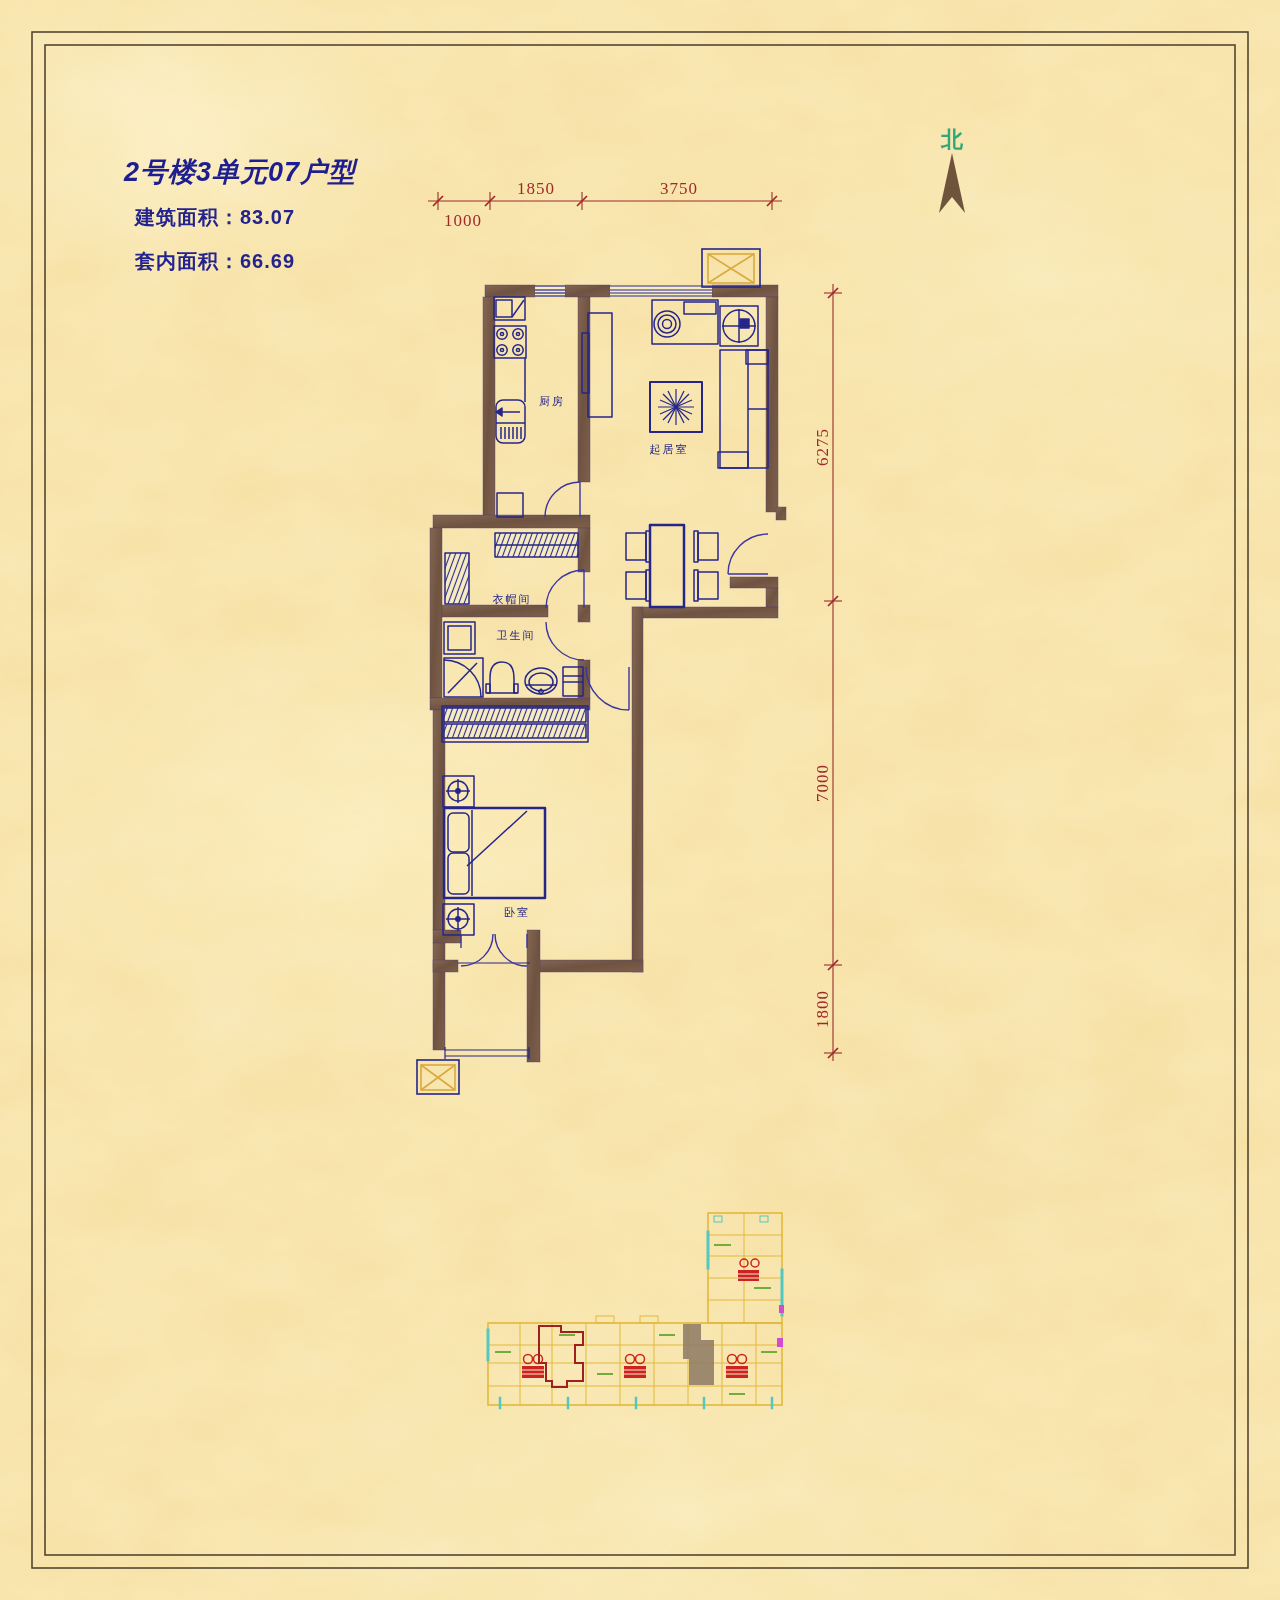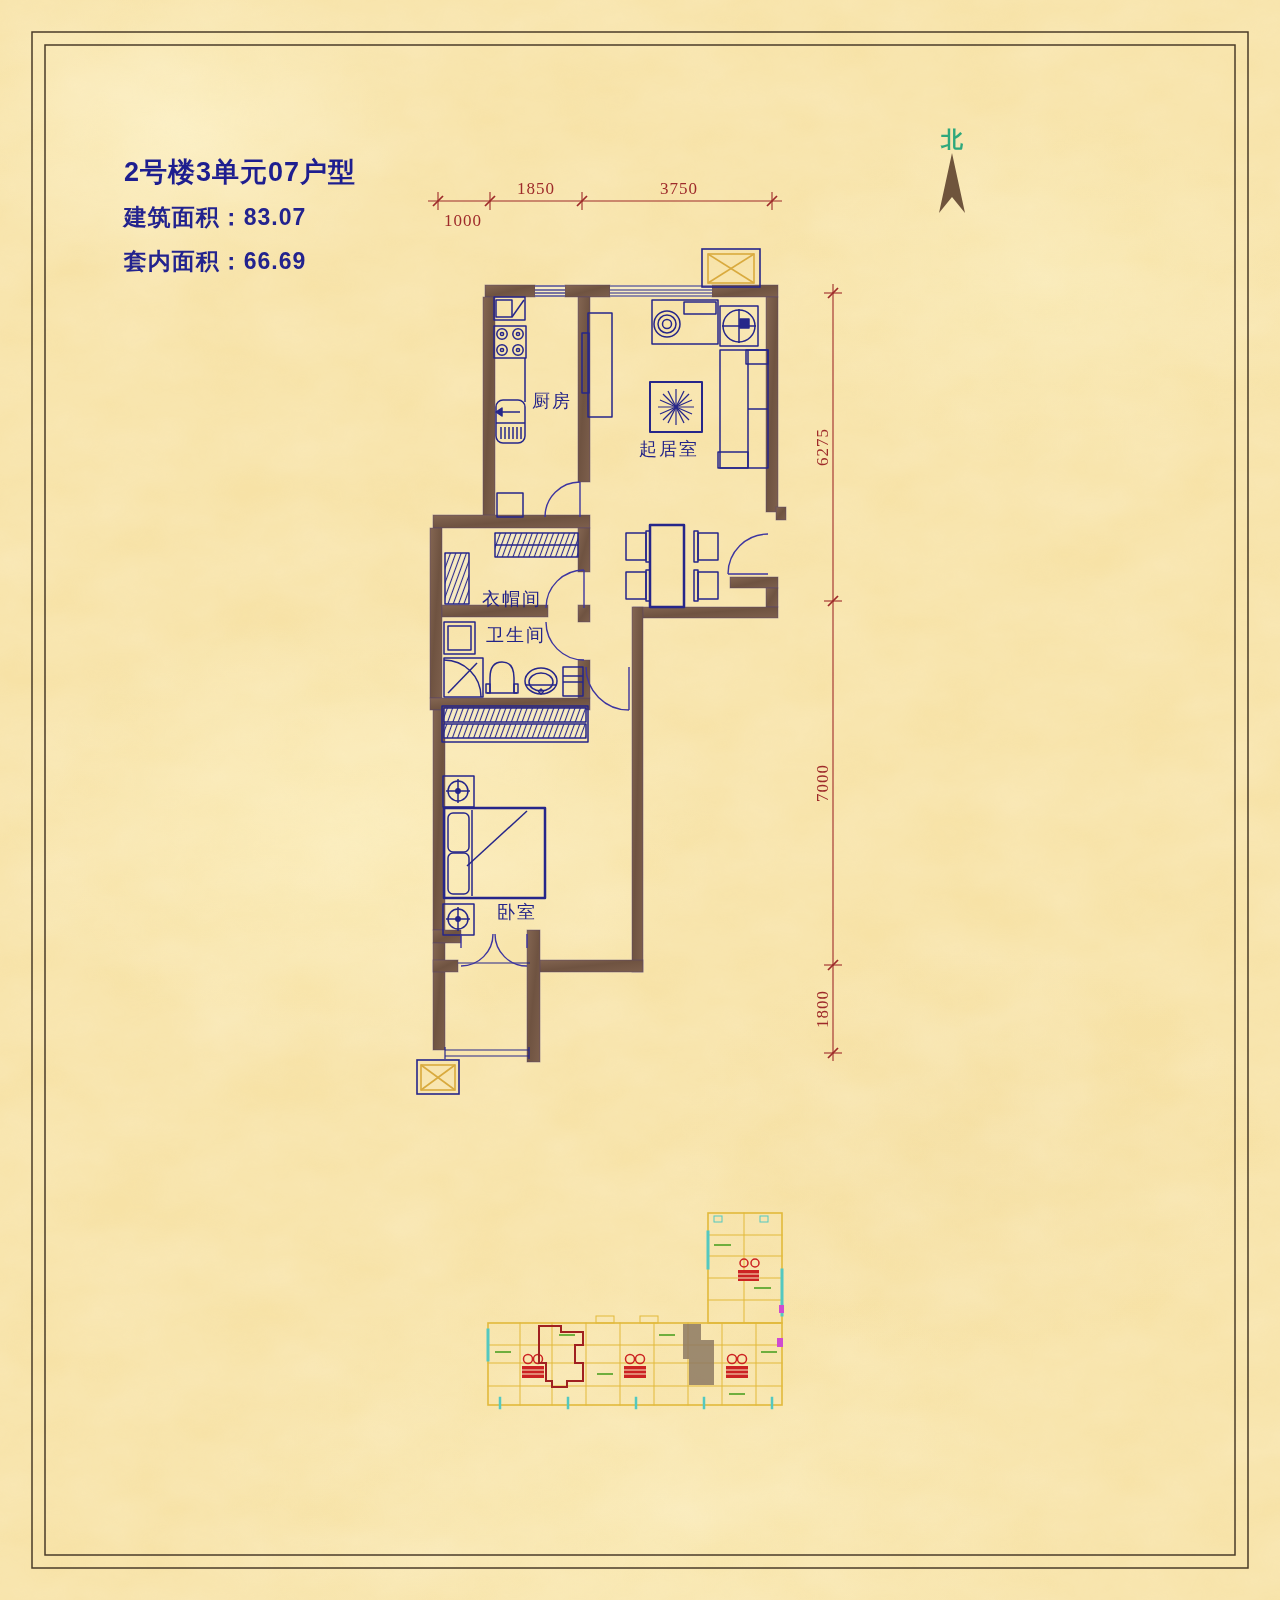--- a/index.html
+++ b/index.html
@@ -9,26 +9,26 @@
     background-color:#f7e2a6;
     background-image:
       radial-gradient(ellipse 320px 220px at 14% 8%,  rgba(255,248,215,.55), transparent 70%),
       radial-gradient(ellipse 420px 260px at 82% 18%, rgba(250,238,190,.50), transparent 70%),
       radial-gradient(ellipse 520px 320px at 28% 52%, rgba(255,246,205,.45), transparent 70%),
       radial-gradient(ellipse 430px 300px at 76% 72%, rgba(243,220,158,.50), transparent 70%),
       radial-gradient(ellipse 620px 420px at 50% 96%, rgba(250,236,185,.50), transparent 70%);
   }
   svg.plan{position:absolute;left:0;top:0;width:1280px;height:1600px;}
   .lbl{position:absolute;transform:translate(-50%,-50%);white-space:nowrap;}
-  .title{color:#1e1e8f;font-size:27px;font-weight:bold;letter-spacing:1px;}
-  .area-line{color:#23238e;font-size:23px;font-weight:600;letter-spacing:1px;}
+  .title{color:#1e1e8f;font-size:27px;font-weight:bold;letter-spacing:1px;font-style:italic;}
+  .area-line{color:#23238e;font-size:20px;font-weight:600;letter-spacing:1px;}
   .north{color:#2fa87c;font-size:22px;font-weight:bold;}
   .dim{color:#9e2a2a;font-size:17px;font-family:"Liberation Serif", serif;letter-spacing:1px;}
   .dim.vert{transform:translate(-50%,-50%) rotate(-90deg);}
-  .room{color:#232388;font-size:18px;letter-spacing:2px;}
+  .room{color:#232388;font-size:11px;letter-spacing:2px;}
 </style>
 </head>
 <body>
 
 <svg class="plan" viewBox="0 0 1280 1600">
   <defs>
     <filter id="parchment" x="-5%" y="-5%" width="110%" height="110%">
       <feTurbulence type="fractalNoise" baseFrequency="0.011 0.017" numOctaves="4" seed="11" result="t"></feTurbulence>
       <feColorMatrix in="t" type="matrix" values="0 0 0 0 1   0 0 0 0 0.95   0 0 0 0 0.78   0.35 0.45 0 0 -0.18"></feColorMatrix>
     </filter>

